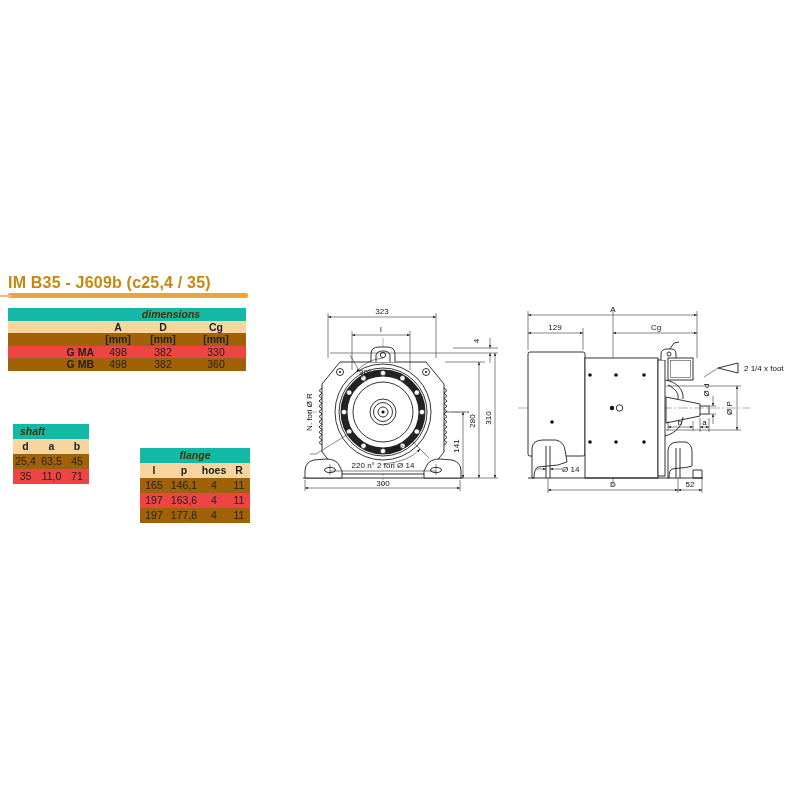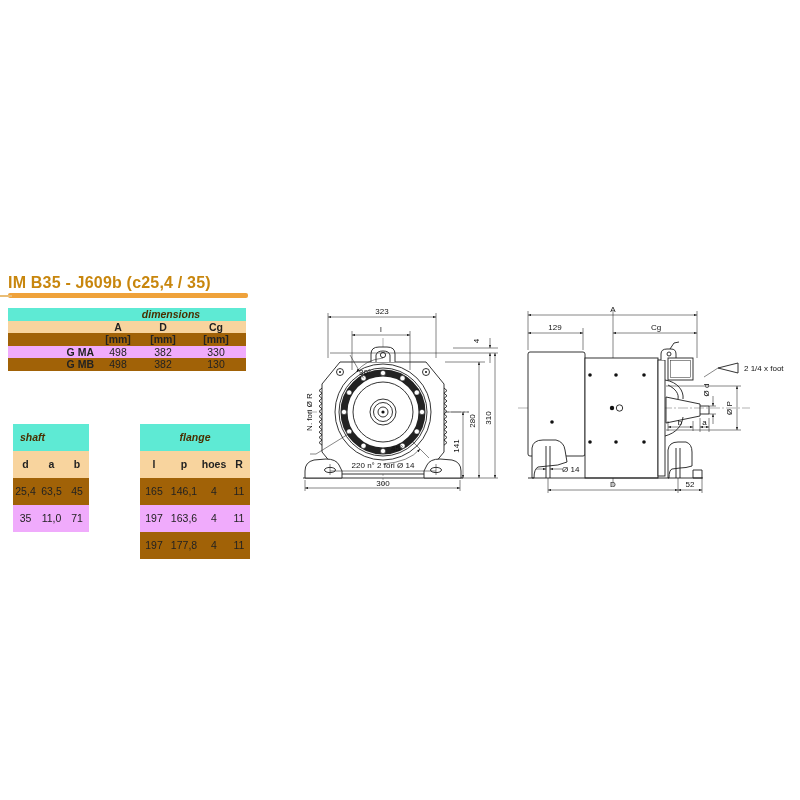--- a/index.html
+++ b/index.html
@@ -5,25 +5,25 @@
   html,body{margin:0;padding:0;background:#fff;}
   .page{position:relative;width:800px;height:800px;background:#ffffff;overflow:hidden;
         font-family:"Liberation Sans",sans-serif;color:#222;}
   .title{position:absolute;left:8px;top:274px;font-size:16px;font-weight:bold;color:#C8860D;letter-spacing:.2px;}
   .rule{position:absolute;left:8px;top:293px;width:240px;height:5px;background:#EFA23B;border-radius:2px;}
   .rule-thin{position:absolute;left:0px;top:295px;width:12px;height:2px;background:#E9BD76;}
   table{border-collapse:collapse;table-layout:fixed;position:absolute;font-size:10.5px;}
   td{padding:0;height:12.6px;line-height:12.6px;text-align:center;white-space:nowrap;overflow:hidden;}
   .t-dim{left:8px;top:308px;width:238px;}
   .t-shaft{left:13px;top:424px;width:76px;}
-  .t-shaft td,.t-flange td{height:27px;line-height:13px;}
-  .t-flange{left:140px;top:424px;width:110px;}
-  .hdr{background:#5eead4;color:#4a2f00;font-weight:bold;font-style:italic;}
+  .t-shaft td,.t-flange td{height:15px;line-height:13px;}
+  .t-flange{left:140px;top:448px;width:110px;}
+  .hdr{background:#14b8a6;color:#4a2f00;font-weight:bold;font-style:italic;}
   .sub{background:#F8D49E;font-weight:bold;color:#222;}
-  .cream{background:#f0abfc;}
+  .cream{background:#ef4444;}
   .white{background:#a16207;}
   .rowlab{font-weight:bold;text-align:right;padding-right:2px;}
   .bold{font-weight:bold;}
   .hdr-pad{padding-left:88px;text-align:center;}
   svg text{font-family:"Liberation Sans",sans-serif;font-size:8px;fill:#111;}
   .ol{stroke:#1d1d1d;stroke-width:.9;fill:none;}
   .olw{stroke:#1d1d1d;stroke-width:.9;fill:#fff;}
   .dl{stroke:#222;stroke-width:.55;fill:none;}
   .cl{stroke:#555;stroke-width:.45;stroke-dasharray:10 2 2 2;fill:none;}
   .fv{position:absolute;left:295px;top:300px;}
@@ -64,21 +64,21 @@
     <tr class="cream">
       <td class="rowlab">G MA</td>
       <td>498</td>
       <td>382</td>
       <td>330</td>
     </tr>
     <tr class="white">
       <td class="rowlab">G MB</td>
       <td>498</td>
       <td>382</td>
-      <td>130</td>
+      <td>360</td>
     </tr>
   </tbody>
     </table>
 
   <table class="t-shaft">
     <colgroup>
         <col style="width:25px">
         <col style="width:27px">
         <col style="width:24px">
       </colgroup>

